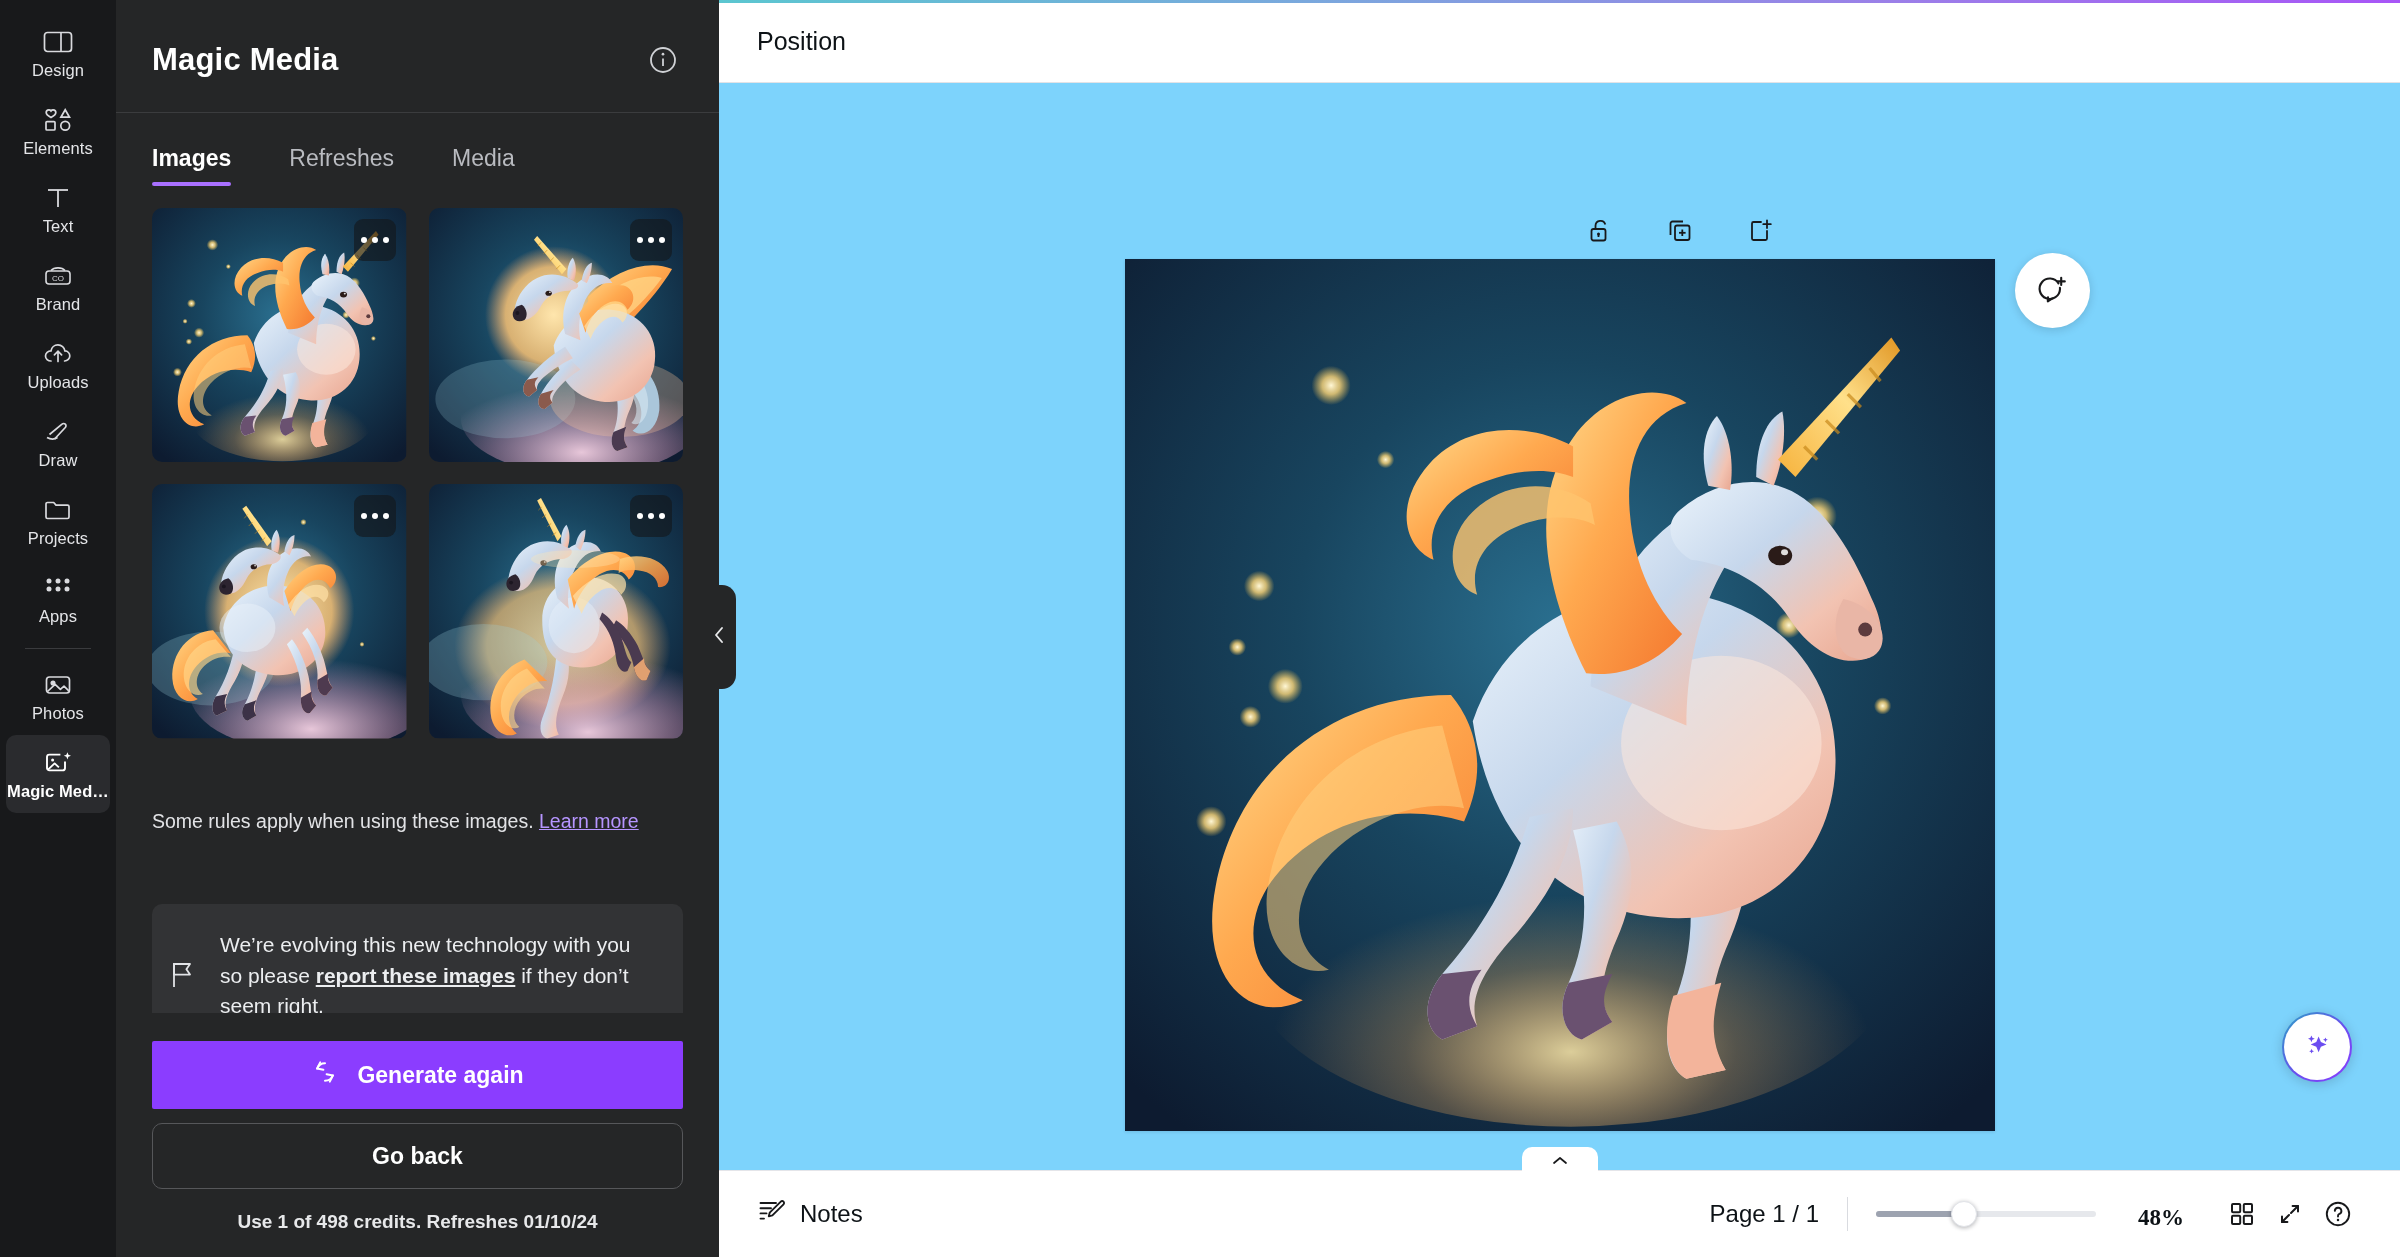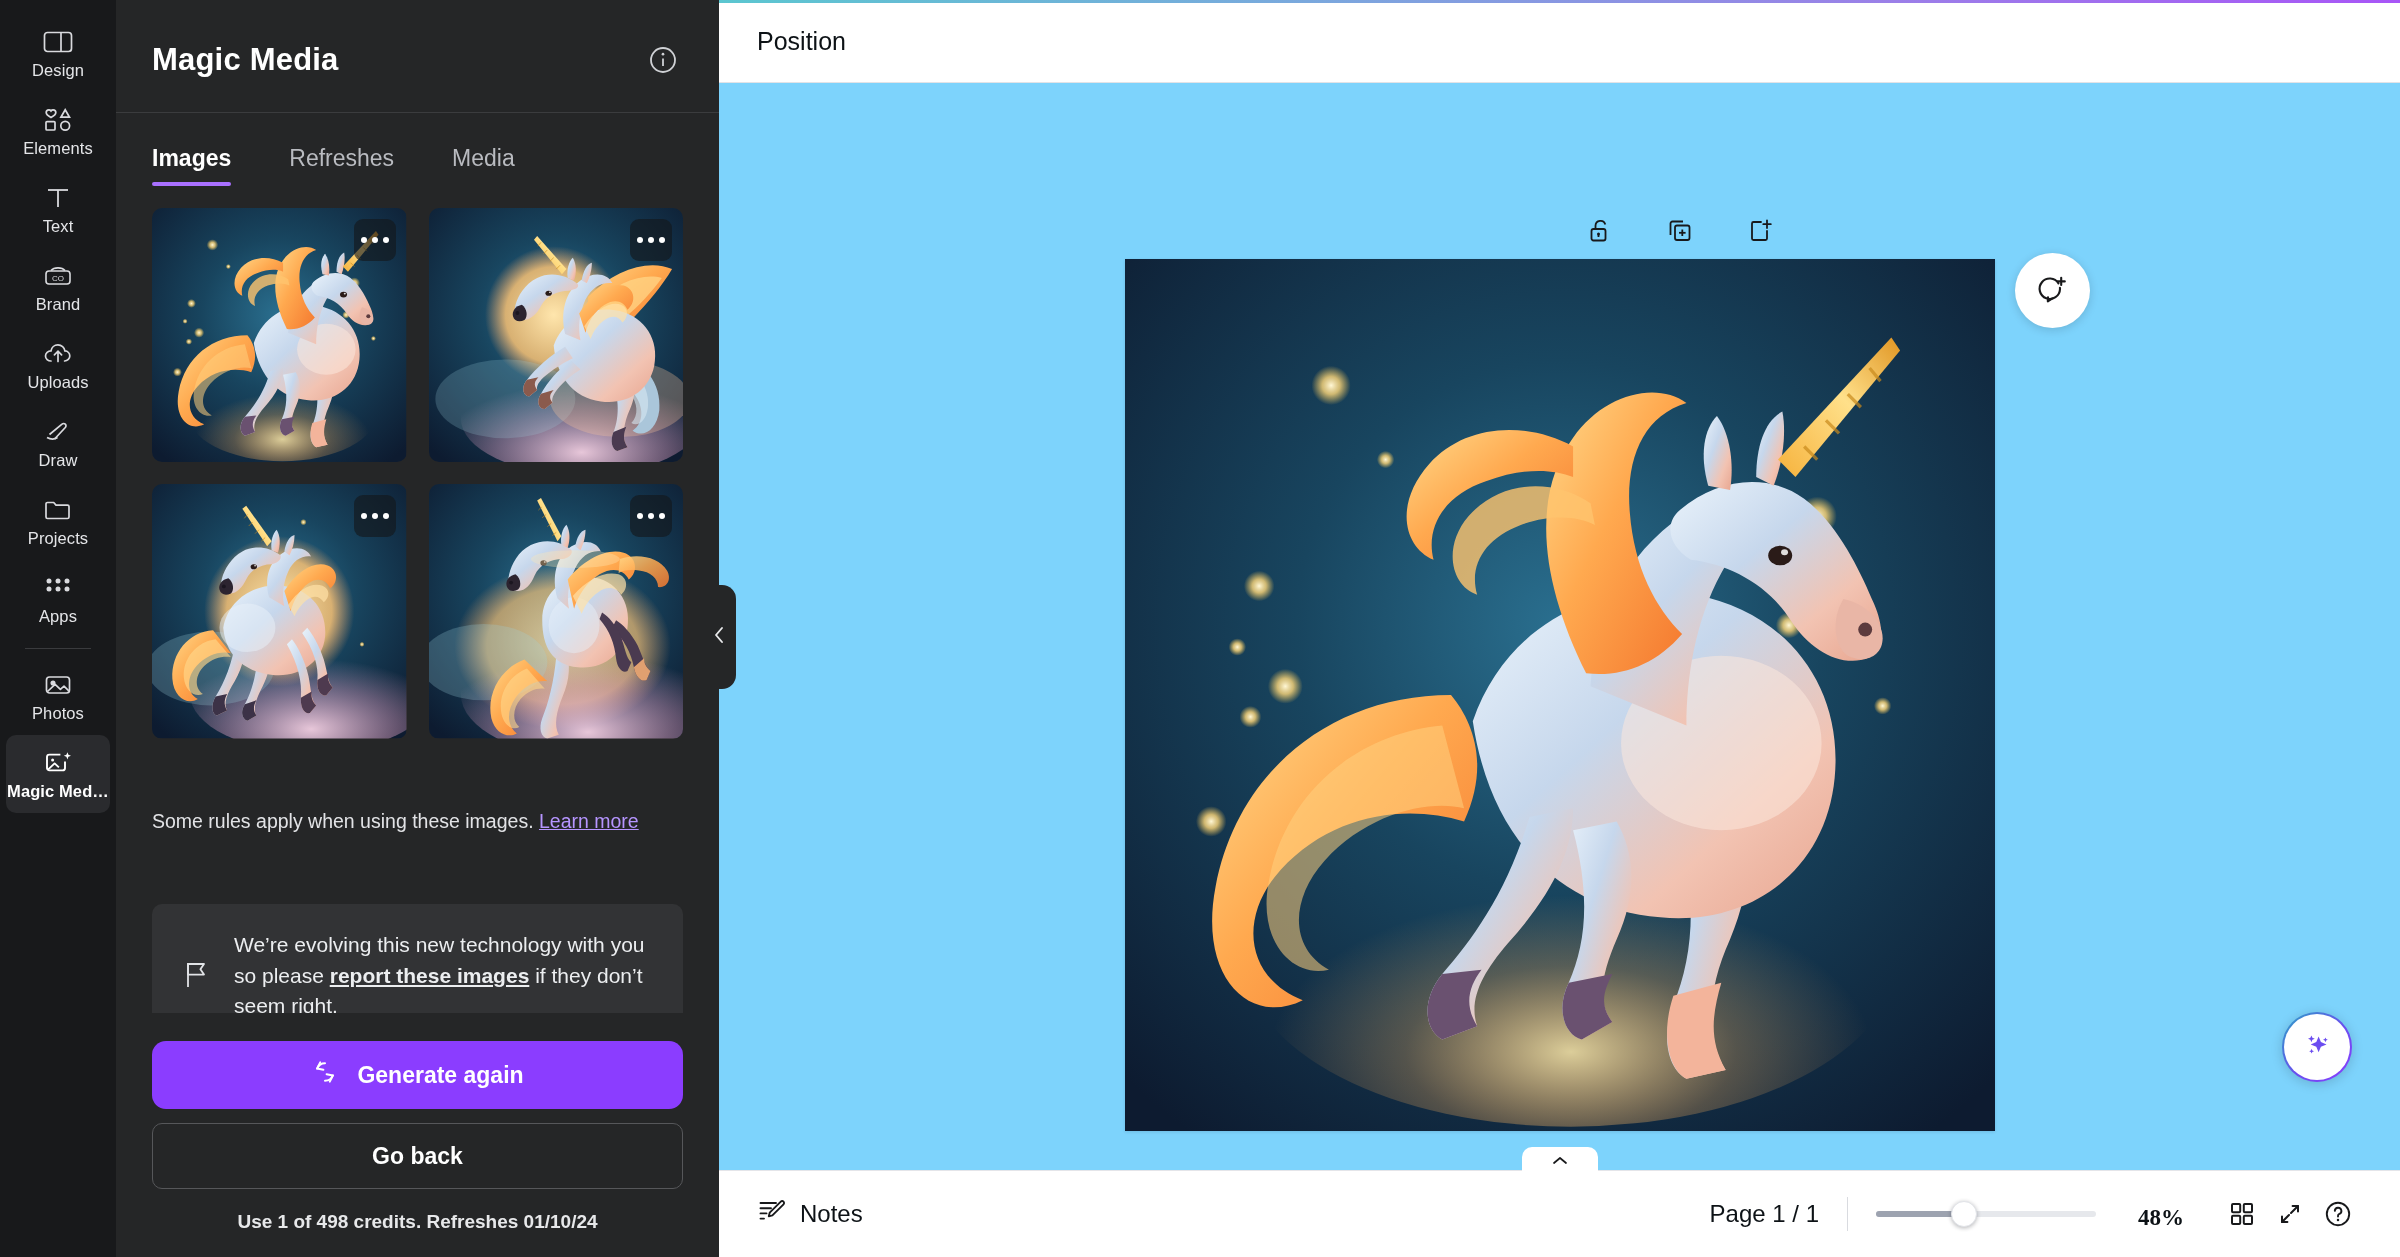--- a/index.html
+++ b/index.html
@@ -81,29 +81,29 @@
   }
   .thumb-menu i { width:6px; height:6px; border-radius:50%; background:#fff; display:block; }
 
   .rules {
     margin-top: 26px; font-size:19.5px; color:#e2e3e6; line-height:1.3;
   }
   .rules a { color:#b695ff; text-decoration:underline; cursor:pointer; }
 
   .notice {
     margin-top: 26px; background:#323335; border-radius:10px;
-    padding: 26px 26px 26px 32px; display:flex; gap:22px; align-items:center;
+    padding: 26px 26px 26px 18px; display:flex; gap:22px; align-items:center;
   }
   .notice-ico { flex:0 0 28px; margin-top:2px; }
   .notice-txt { font-size:21px; line-height:1.45; color:#eceef0; }
   .notice-txt b { font-weight:700; text-decoration:underline; cursor:pointer; }
 
   .panel-footer { padding: 28px 36px 24px 36px; }
   .btn-primary {
-    width:100%; height:68px; border-radius:14px; border:none;
+    width:100%; height:68px; border-radius:2px; border:none;
     background:#8b3dff; color:#fff; font-size:23px; font-weight:700;
     display:flex; align-items:center; justify-content:center; gap:18px;
     cursor:pointer; font-family:inherit;
   }
   .btn-secondary {
     width:100%; height:66px; border-radius:10px; margin-top:14px;
     background:transparent; border:1px solid #56575a; color:#fff;
     font-size:23px; font-weight:700; cursor:pointer; font-family:inherit;
   }
   .credits { margin-top:22px; text-align:center; font-size:19px; font-weight:700; color:#e7e8ea; }

